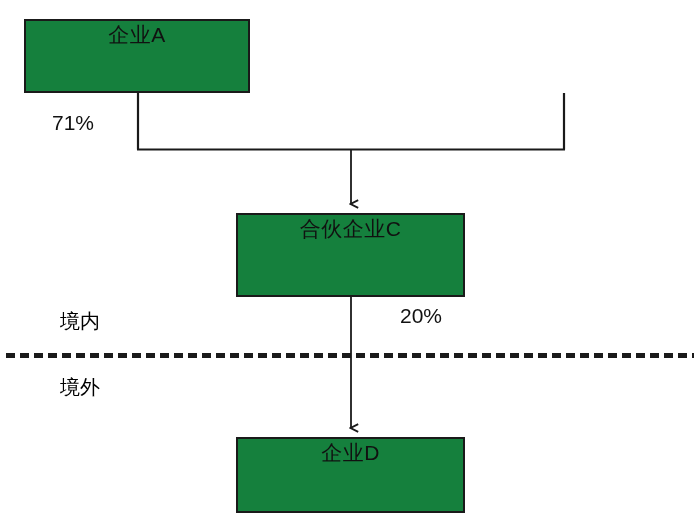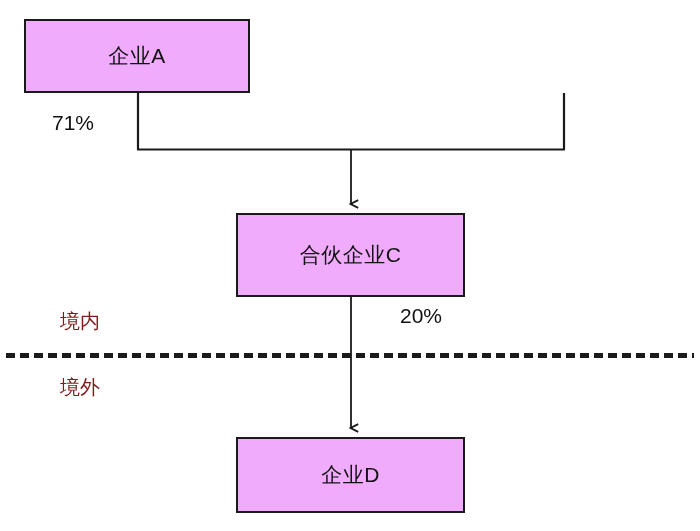--- a/index.html
+++ b/index.html
@@ -12,44 +12,43 @@
     width: 700px;
     height: 531px;
     background: #ffffff;
     overflow: hidden;
     font-family: "Liberation Sans", sans-serif;
   }
   .node-box {
     position: absolute;
     box-sizing: border-box;
     border: 2px solid #1a1a1a;
-    background: #f0abfc;
+    background: #15803d;
     display: flex;
-    align-items: center;
     justify-content: center;
   }
   .node-label {
     font-family: "Liberation Sans", sans-serif;
     font-size: 21px;
     color: #111111;
     letter-spacing: 0.5px;
     white-space: nowrap;
   }
   .edge-label {
     position: absolute;
     font-family: "Liberation Sans", sans-serif;
     font-size: 21px;
     color: #111111;
     white-space: nowrap;
   }
   .region-label {
     position: absolute;
     font-family: "Liberation Sans", sans-serif;
     font-size: 20px;
-    color: #7f1d1d;
+    color: #000000;
     white-space: nowrap;
   }
   svg.overlay {
     position: absolute;
     left: 0;
     top: 0;
     width: 700px;
     height: 531px;
     pointer-events: none;
   }

